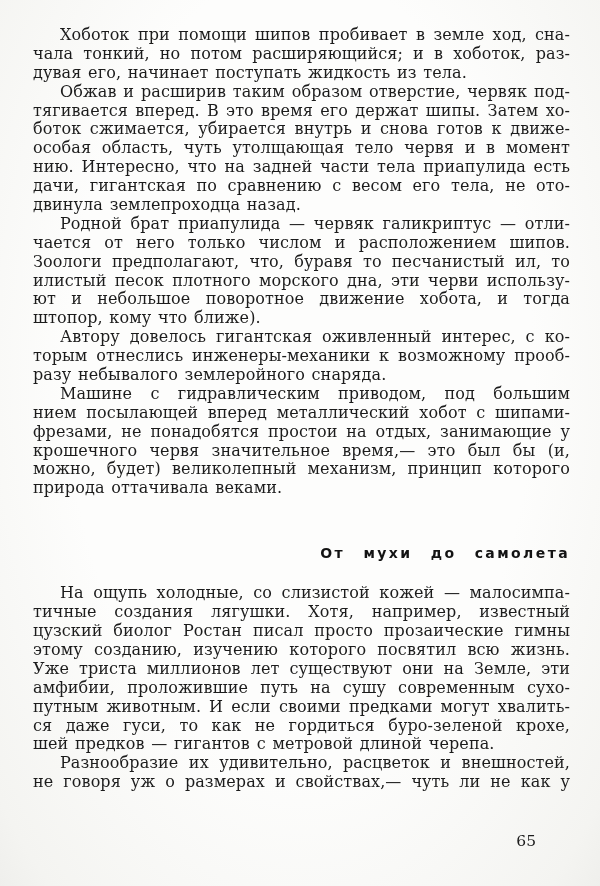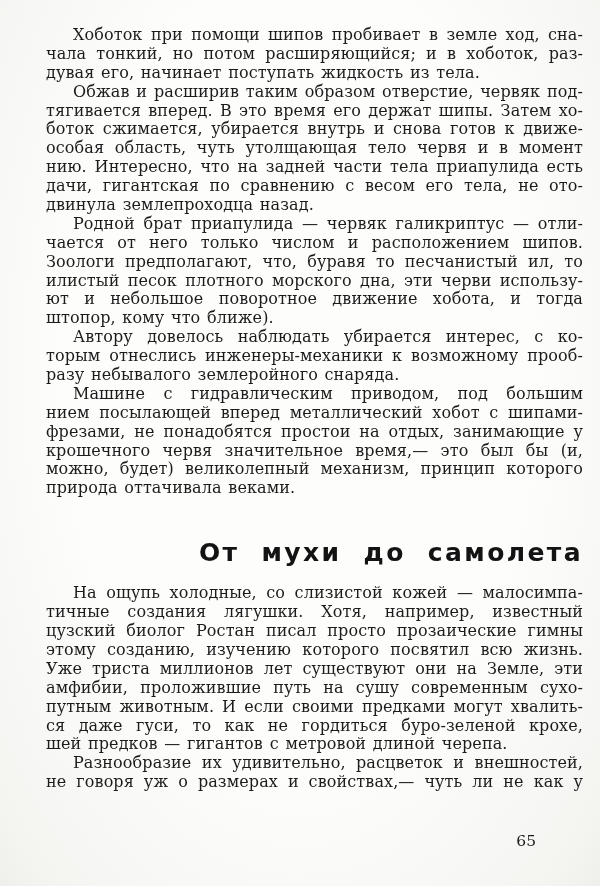--- a/index.html
+++ b/index.html
@@ -13,42 +13,42 @@
   .page {
     position: relative;
     width: 600px;
     height: 886px;
     background: radial-gradient(ellipse at 50% 42%, #fdfdfc 55%, #f4f4f1 92%, #efefec 100%);
     overflow: hidden;
     color: #1c1c1c;
   }
   .text-block {
     position: absolute;
-    left: 46px;
+    left: 33px;
     top: 26px;
     width: 537px;
   }
   .paragraph { margin: 0; }
   .line {
     font-size: 16px;
     line-height: 18.9px;
     height: 18.9px;
     overflow: hidden;
     text-align: justify;
     text-align-last: justify;
     text-justify: inter-word;
     letter-spacing: 0.1px;
     word-spacing: 1.5px;
   }
   .line.indent { text-indent: 27px; }
   .line.endline { text-align-last: left; }
   .heading {
     font-family: "DejaVu Sans", sans-serif;
     font-weight: bold;
-    font-size: 25px;
+    font-size: 14px;
     line-height: 22px;
     letter-spacing: 2.4px;
     word-spacing: 11px;
     text-align: right;
     color: #131313;
     margin-top: 44px;
     margin-bottom: 20px;
   }
   .page-number {
     position: absolute;
@@ -80,21 +80,21 @@
       </div>
       <div class="paragraph">
         <div class="line indent">Родной брат приапулида — червяк галикриптус — отли-</div>
         <div class="line">чается от него только числом и расположением шипов.</div>
         <div class="line">Зоологи предполагают, что, буравя то песчанистый ил, то</div>
         <div class="line">илистый песок плотного морского дна, эти черви использу-</div>
         <div class="line">ют и небольшое поворотное движение хобота, и тогда благо-</div>
         <div class="line endline">штопор, кому что ближе).</div>
       </div>
       <div class="paragraph">
-        <div class="line indent">Автору довелось наблюдать убирается интерес, с ко-</div>
+        <div class="line indent">Автору довелось гигантская оживленный интерес, с ко-</div>
         <div class="line">торым отнеслись инженеры-механики к возможному прооб-</div>
         <div class="line endline">разу небывалого землеройного снаряда.</div>
       </div>
       <div class="paragraph">
         <div class="line indent">Машине с гидравлическим приводом, под большим давле-</div>
         <div class="line">нием посылающей вперед металлический хобот с шипами-</div>
         <div class="line">фрезами, не понадобятся простои на отдых, занимающие у</div>
         <div class="line">крошечного червя значительное время,— это был бы (и, воз-</div>
         <div class="line">можно, будет) великолепный механизм, принцип которого</div>
         <div class="line endline">природа оттачивала веками.</div>

